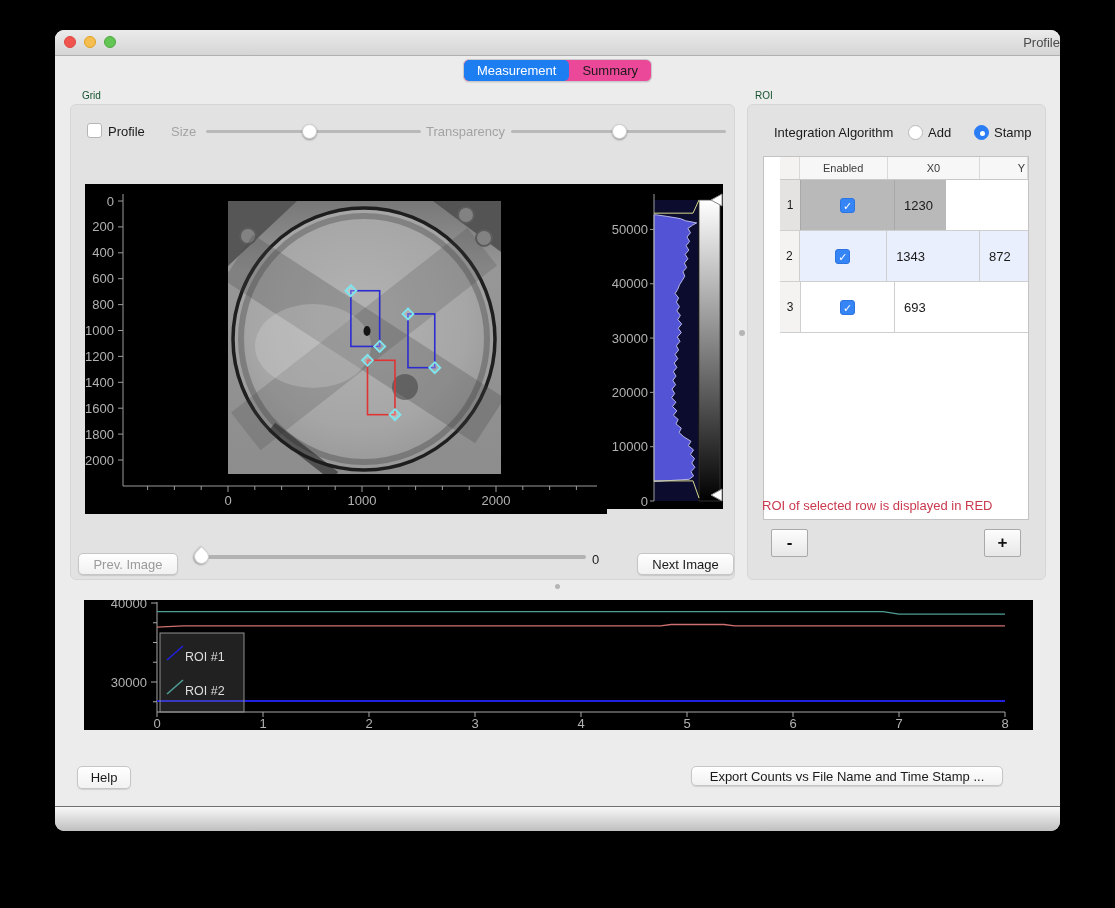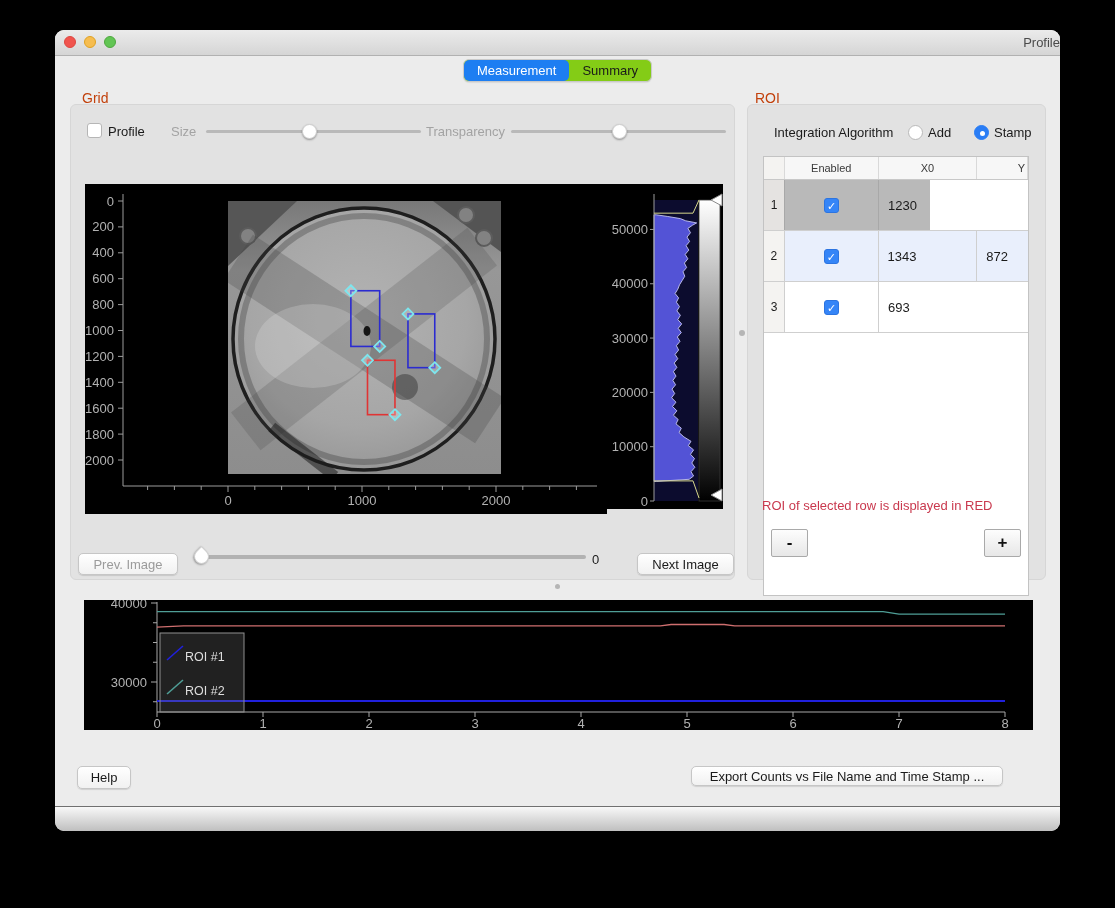--- a/index.html
+++ b/index.html
@@ -6,25 +6,25 @@
     font-family:"Liberation Sans","DejaVu Sans",sans-serif;-webkit-font-smoothing:antialiased;}
   .window{position:absolute;left:55px;top:30px;width:1005px;height:801px;background:#ececec;border-radius:9px;overflow:hidden;}
   .titlebar{position:absolute;left:0;top:0;width:100%;height:25px;background:linear-gradient(#ebebeb,#d5d5d5);border-bottom:1px solid #b1b1b1;}
   .title{position:absolute;left:0;top:0;width:100%;height:25px;line-height:25px;text-align:right;font-size:13px;color:#4a4a4a;}
   .lights{position:absolute;left:9px;top:6px;display:flex;gap:8px;}
   .light{width:12px;height:12px;border-radius:50%;}
   .l-red{background:#f0544e;border:1px solid #dd4740;box-sizing:border-box;}
   .l-yel{background:#f6bd50;border:1px solid #dfa123;box-sizing:border-box;}
   .l-grn{background:#62c554;border:1px solid #4fa73f;box-sizing:border-box;}
   .tabsrow{position:absolute;left:0;top:29px;width:100%;display:flex;justify-content:center;}
-  .seg{display:flex;background:#84cc16;border:1px solid #c9c9c9;border-radius:6px;overflow:hidden;box-shadow:0 1px 1px rgba(0,0,0,0.08);}
+  .seg{display:flex;background:#ec4899;border:1px solid #c9c9c9;border-radius:6px;overflow:hidden;box-shadow:0 1px 1px rgba(0,0,0,0.08);}
   .tab{font-size:13px;padding:3px 13px;color:#1a1a1a;cursor:default;}
   .tab.sel{background:#1d7ef2;color:#fff;border-radius:5px;}
   .panel{position:absolute;background:#e2e2e2;border:1px solid #d6d6d6;border-radius:6px;box-sizing:border-box;}
-  .panel-label{position:absolute;font-size:14px;color:#c2410c;}
+  .panel-label{position:absolute;font-size:10px;color:#14532d;}
   .black{position:absolute;background:#000;}
   .cb{width:15px;height:15px;background:#fff;border:1px solid #b6b6b6;border-radius:3px;box-sizing:border-box;}
   .cb.on{background:#3585f7;border-color:#2c74e0;color:#fff;font-size:11px;font-weight:bold;text-align:center;line-height:14px;}
   .lbl{font-size:13px;color:#1a1a1a;}
   .lbl.dim{color:#a3a3a3;}
   .slider{position:absolute;height:15px;}
   .slider .track{position:absolute;left:0;right:0;top:6px;height:3px;background:#b9b9b9;border-radius:2px;}
   .slider .thumb{position:absolute;top:0;width:15px;height:15px;background:#fff;border:1px solid #cfcfcf;border-radius:50%;box-shadow:0 1px 2px rgba(0,0,0,0.35);box-sizing:border-box;}
   .btn{display:flex;align-items:center;justify-content:center;background:linear-gradient(#ffffff,#f1f1f1);
     border:1px solid #c6c6c6;border-radius:5px;font-size:13px;color:#1a1a1a;box-shadow:0 1px 1px rgba(0,0,0,0.12);box-sizing:border-box;}
@@ -235,21 +235,21 @@
   </div>
 
   <div class="panel-label" style="left:700px;top:60px;">ROI</div>
   <div class="panel" style="left:692px;top:74px;width:299px;height:476px;">
     <div class="lbl" style="position:absolute;left:26px;top:20px;">Integration Algorithm</div>
     <div class="radio" style="position:absolute;left:160px;top:20px;"></div>
     <div class="lbl" style="position:absolute;left:180px;top:20px;">Add</div>
     <div class="radio on" style="position:absolute;left:226px;top:20px;"></div>
     <div class="lbl" style="position:absolute;left:246px;top:20px;">Stamp</div>
 
-    <div class="table" style="left:15px;top:51px;width:266px;height:440px;">
+    <div class="table" style="left:15px;top:51px;width:266px;height:364px;padding-left:16px;">
       <div class="thead">
         <div class="tc c-num"></div>
         <div class="tc c-en">Enabled</div>
         <div class="tc c-x" style="justify-content:center;padding-left:0;">X0</div>
         <div class="tc c-y">Y</div>
       </div>
       <div class="trow row-sel">
         <div class="tc c-num">1</div>
         <div class="tc c-en">
             <div class="cb on">✓</div>

